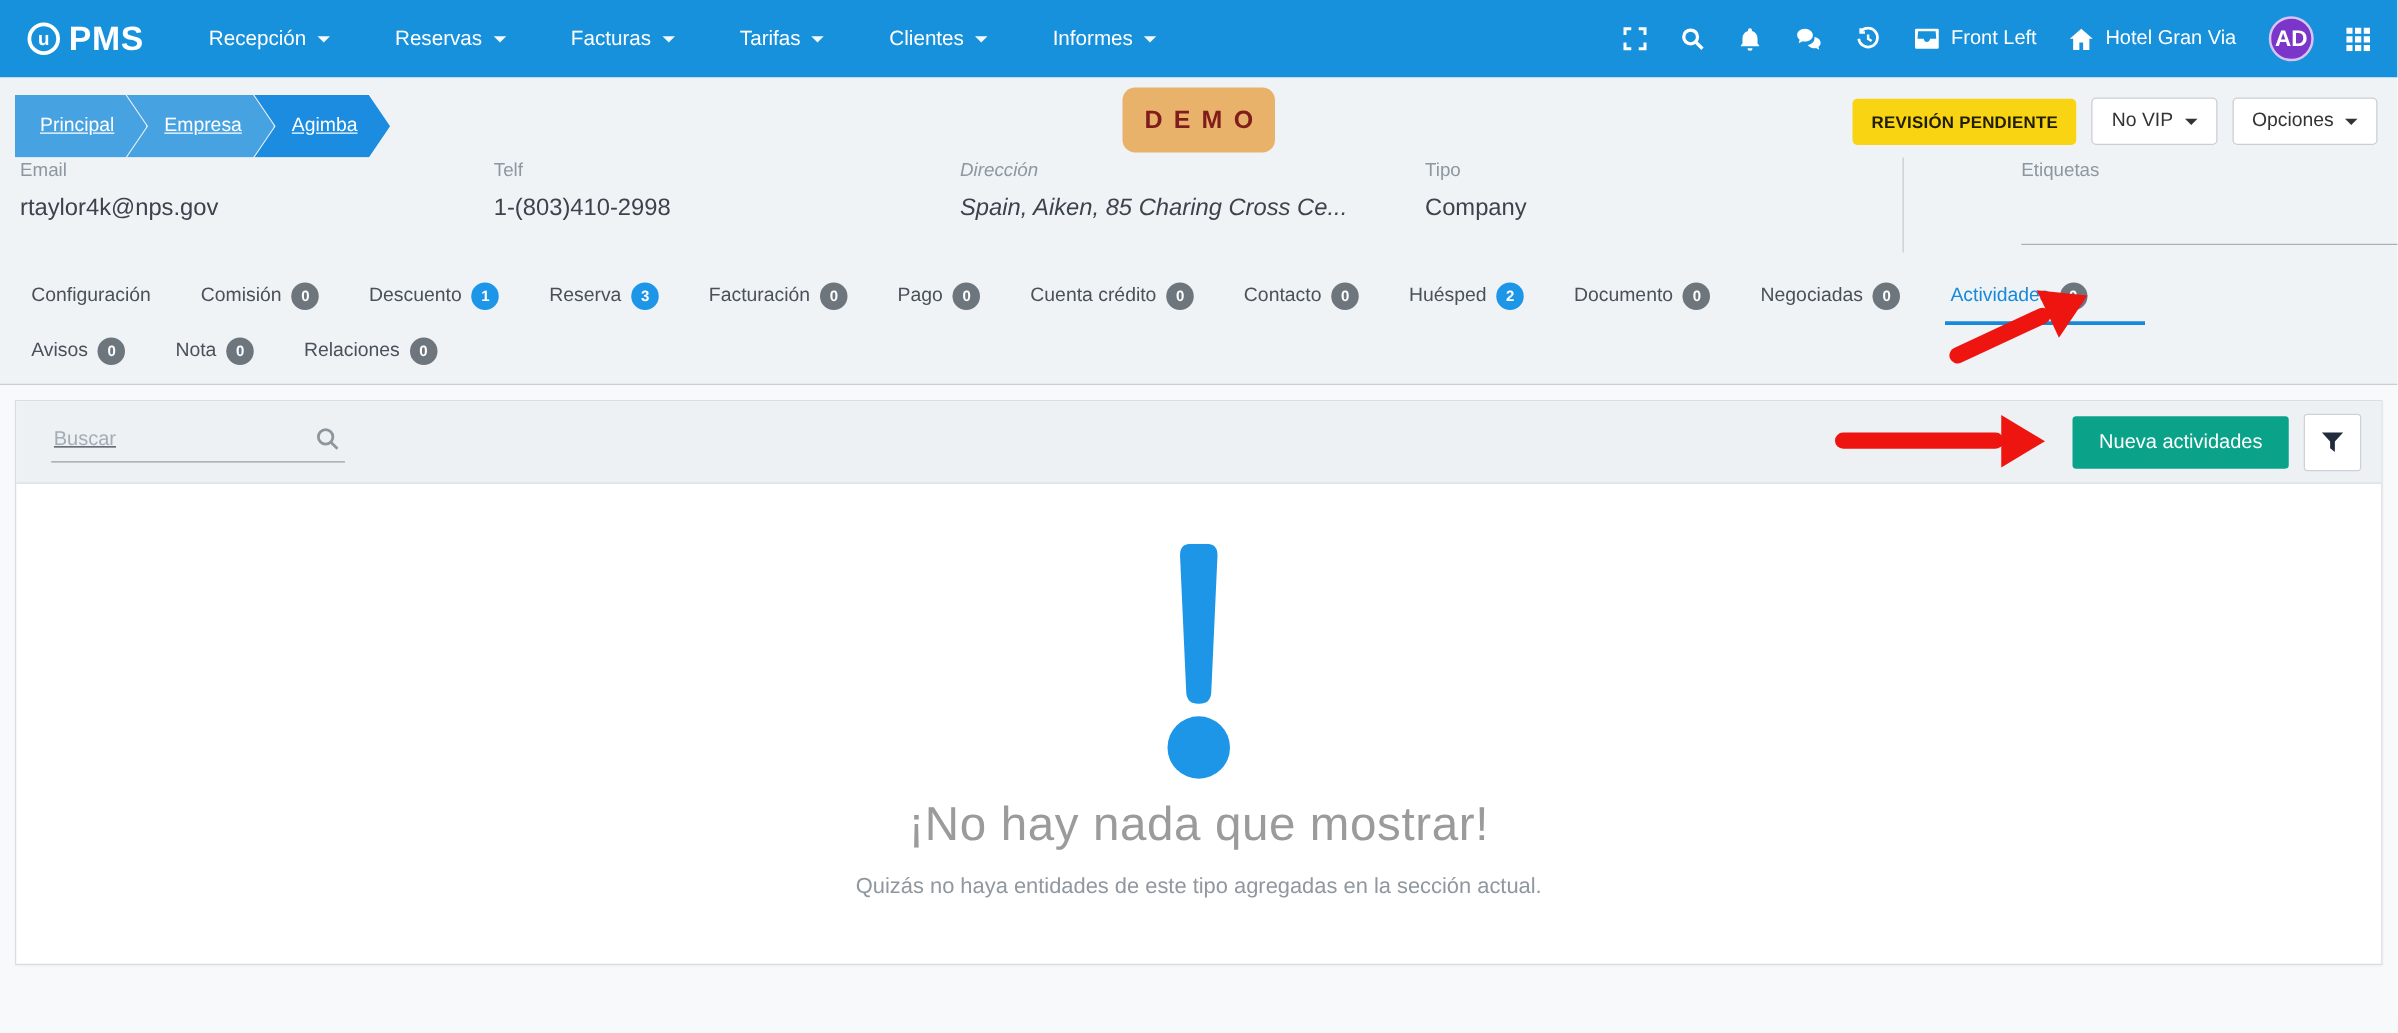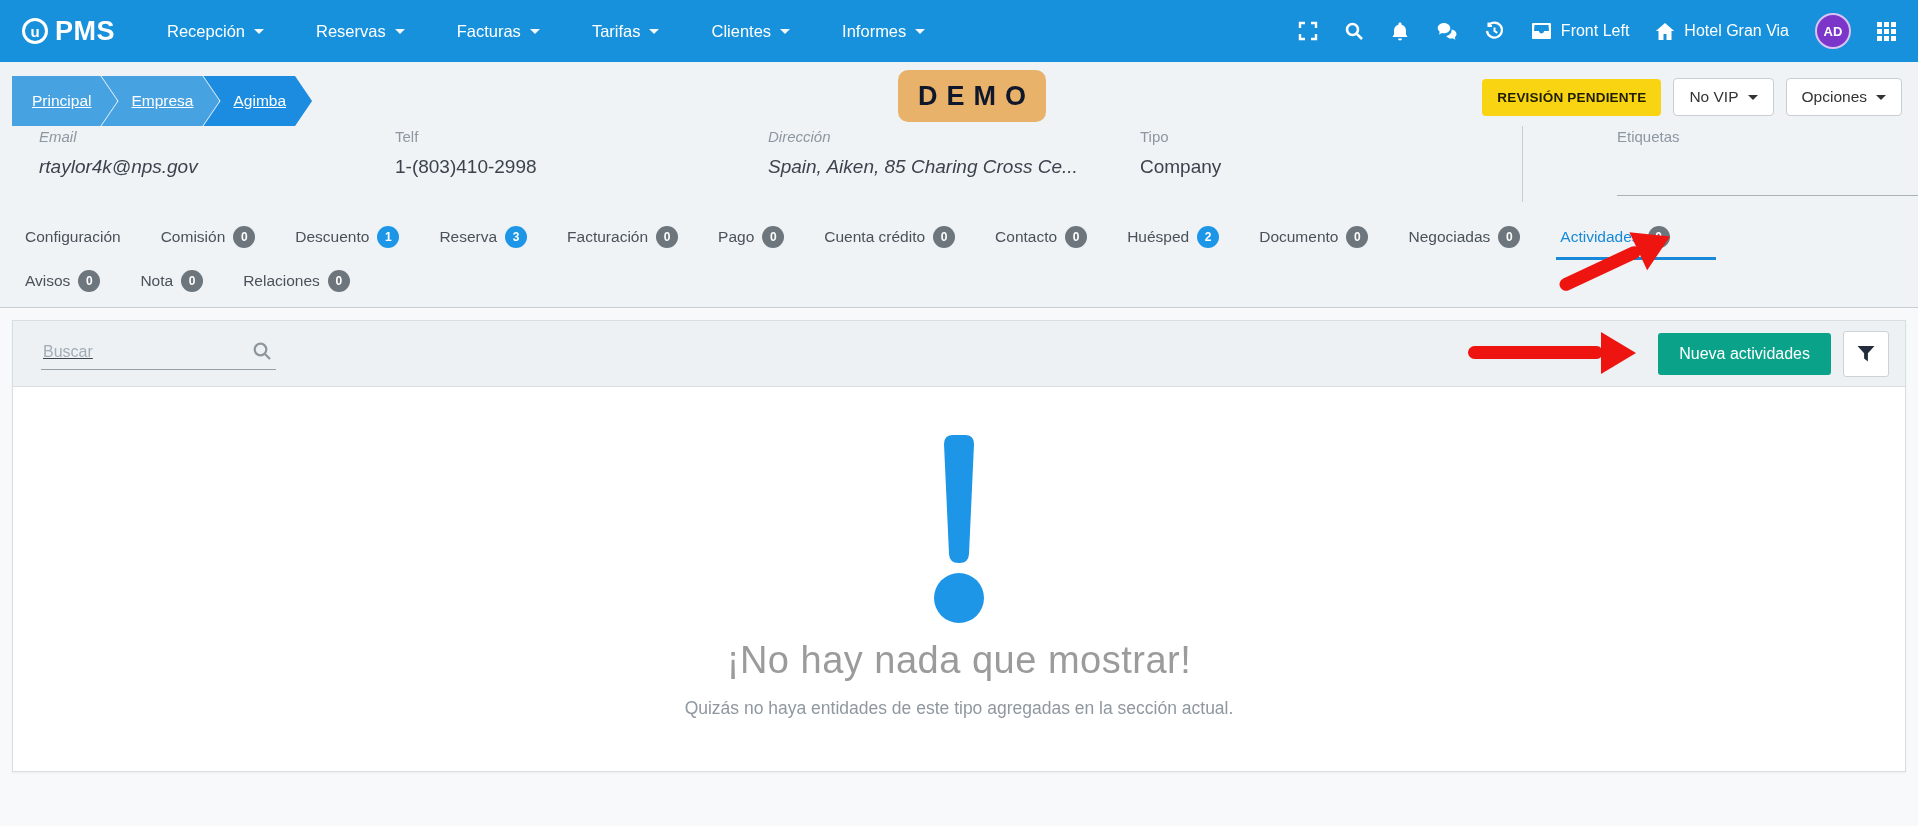--- a/index.html
+++ b/index.html
@@ -37,21 +37,21 @@
   }
   .caret.dark { border-top-color:#333; margin-left:9px; }
   .nav-right { margin-left:auto; display:flex; align-items:center; gap:26px; }
   .icon-btn { display:flex; align-items:center; justify-content:center; cursor:pointer; }
   .icon-btn svg { display:block; }
   .nav-link { display:flex; align-items:center; gap:9px; font-size:16px; cursor:pointer; white-space:nowrap; }
   .avatar {
     width:36px; height:36px; border-radius:50%;
     background:#7b35c9; border:2px solid #d9c2f5;
     display:flex; align-items:center; justify-content:center;
-    font-size:13px; font-weight:bold; cursor:pointer;
+    font-size:18px; font-weight:bold; cursor:pointer;
   }
 
   
   .header-card {
     position:absolute; top:62px; left:0; right:0; height:246px;
     background:#f0f3f6; border-bottom:1px solid #c9ced3;
   }
   .breadcrumb { position:absolute; top:14px; left:12px; display:flex; }
   .crumb {
     height:50px; display:flex; align-items:center;
@@ -61,42 +61,42 @@
     clip-path:polygon(0 0, calc(100% - 17px) 0, 100% 50%, calc(100% - 17px) 100%, 0 100%, 17px 50%);
     text-decoration:underline;
   }
   .crumb:first-child {
     margin-left:0; padding-left:20px;
     clip-path:polygon(0 0, calc(100% - 17px) 0, 100% 50%, calc(100% - 17px) 100%, 0 100%);
   }
   .crumb.active { background:var(--c-chip-active,#1b8cdf); }
 
   .demo-badge {
-    position:absolute; top:8px; left:calc(50% - 61px); width:148px; height:52px;
+    position:absolute; top:8px; left:calc(50% - 61px); width:122px; height:52px;
     background:var(--c-demo,#e9b26a); border-radius:10px;
-    color:#0f172a; font-weight:bold; font-size:27px; letter-spacing:9px; text-indent:9px;
+    color:#7f1d1d; font-weight:bold; font-size:20px; letter-spacing:9px; text-indent:9px;
     display:flex; align-items:center; justify-content:center;
   }
 
   .header-actions { position:absolute; top:16px; right:16px; display:flex; align-items:center; gap:12px; }
   .revision-badge {
     background:var(--c-warning,#f8d412); color:#201d00;
     font-size:13.5px; font-weight:bold; border-radius:4px;
     padding:11px 15px; letter-spacing:.2px; white-space:nowrap;
   }
   .btn-outline {
     background:#fff; border:1px solid #c9ced4; border-radius:4px;
     font-size:15.5px; color:#333; padding:9px 15px; cursor:pointer;
     display:flex; align-items:center; font-family:inherit; white-space:nowrap;
   }
 
   .field { position:absolute; top:66px; }
   .field-label { font-size:15px; color:#8d97a1; margin-bottom:11px; }
   .field-value { font-size:19px; color:#3c434d; white-space:nowrap; }
-  .f-email { left:39px;font-style:italic; }
+  .f-email { left:16px; }
   .f-telf  { left:395px; }
   .f-dir   { left:768px; max-width:360px;font-style:italic; }
   .f-tipo  { left:1140px; }
   .divider-v { position:absolute; top:64px; left:1522px; width:1px; height:76px; background:#c6ccd2; }
   .f-tags { left:1617px; width:350px; }
   .tags-select {
     position:relative; height:40px; border-bottom:1px solid #aab1b8; cursor:pointer;
   }
   .tags-select svg { position:absolute; right:2px; bottom:8px; }
 

